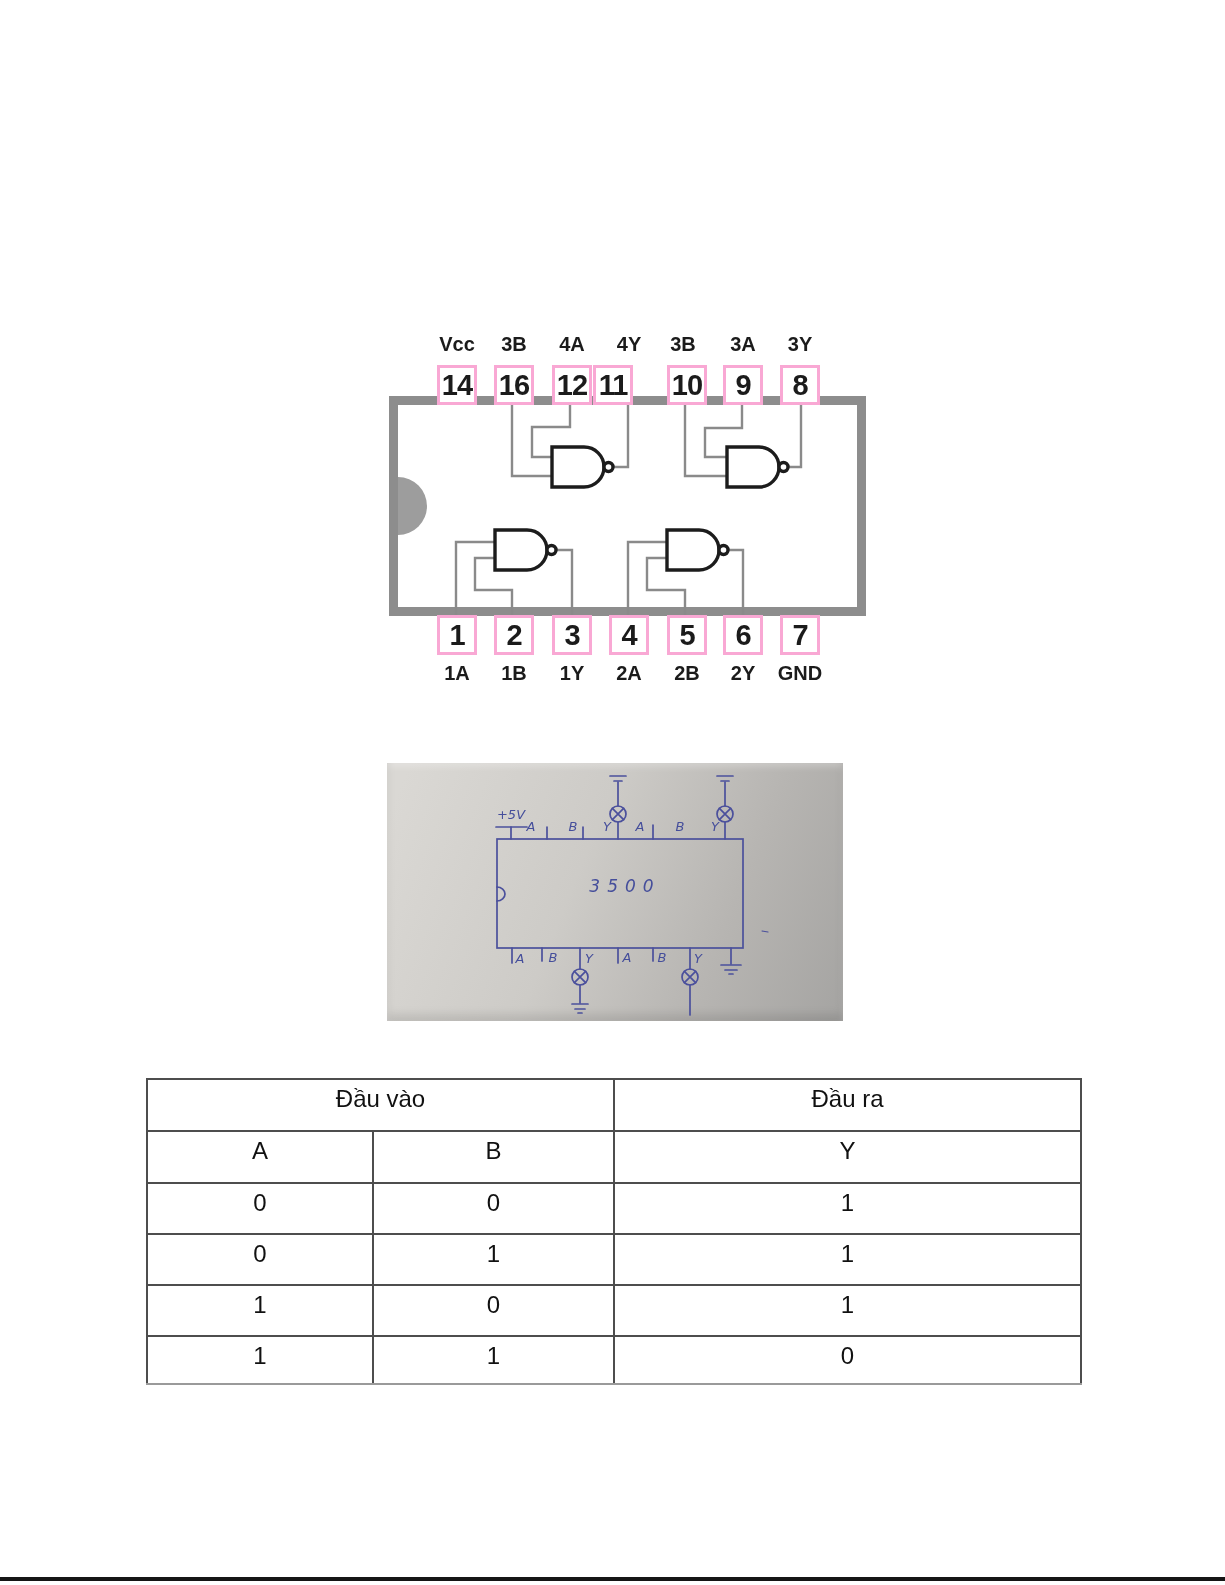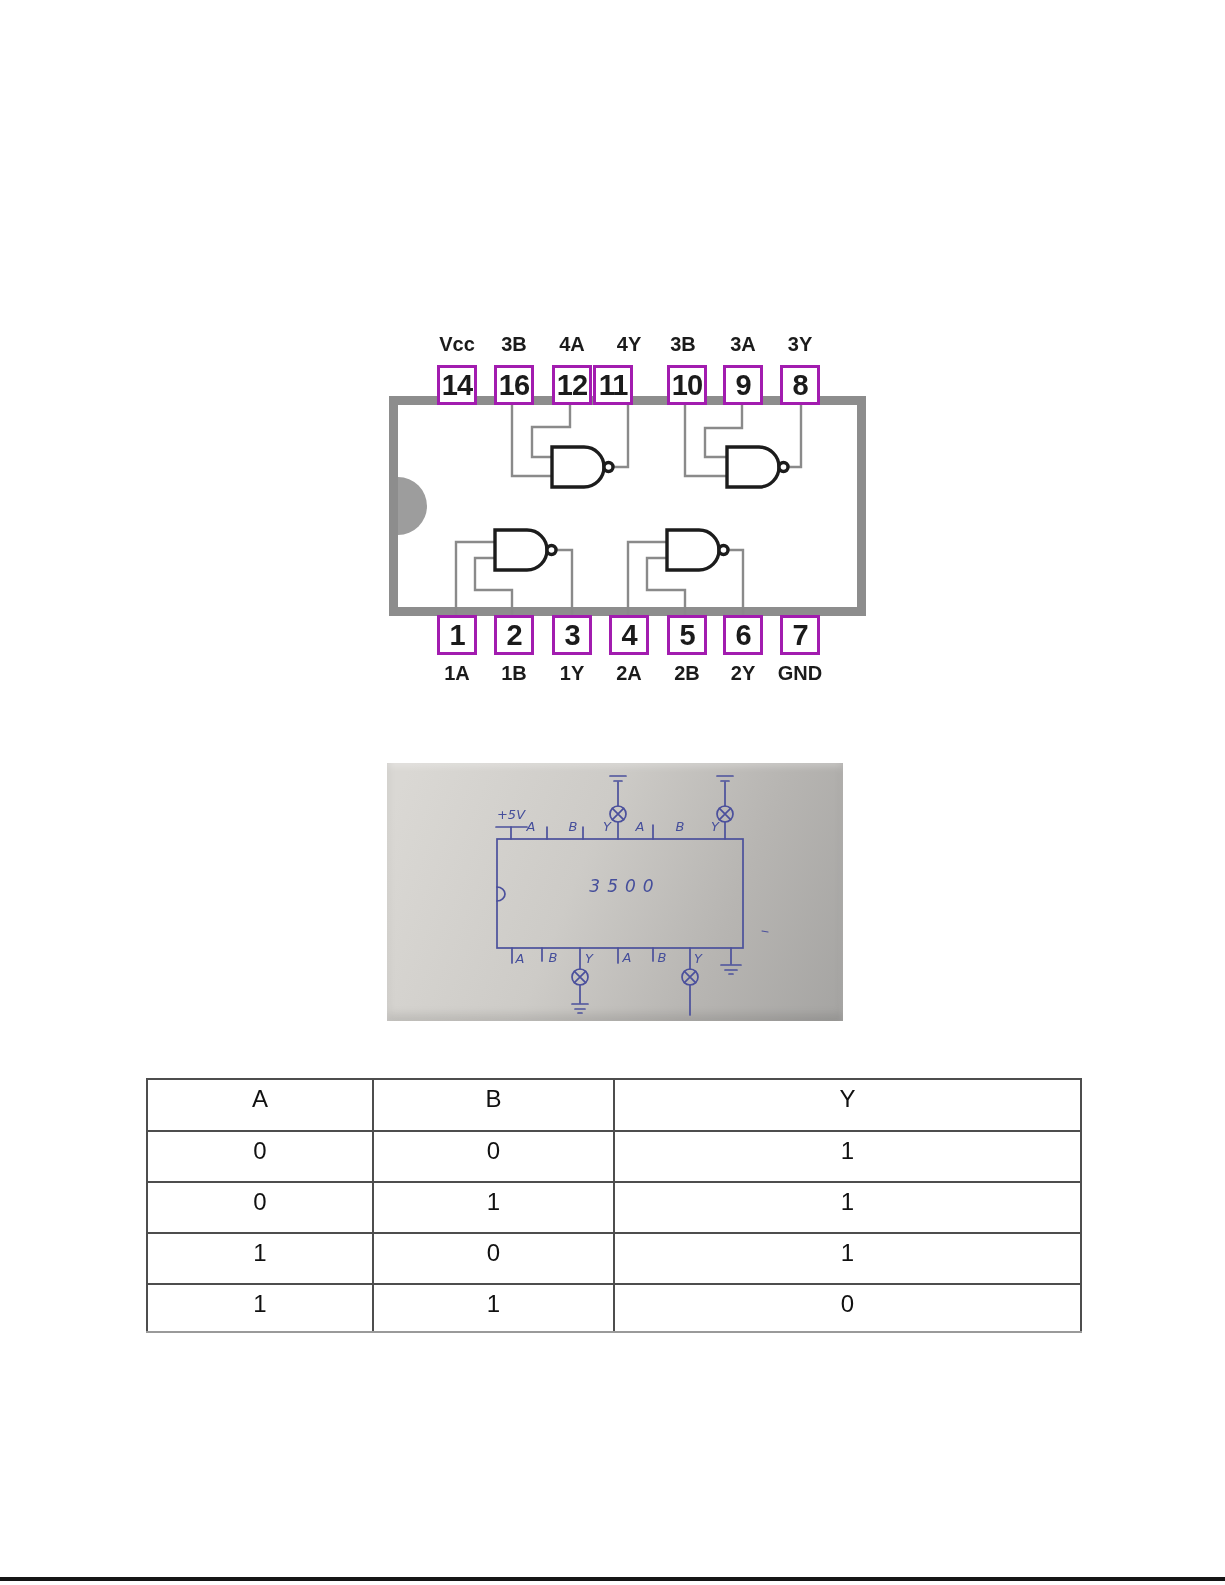--- a/index.html
+++ b/index.html
@@ -10,21 +10,21 @@
     position:relative;
     overflow:hidden;
   }
   
   #ic{
     position:absolute;left:385px;top:328px;width:482px;height:362px;
   }
   #ic svg{position:absolute;left:0;top:0;}
   .pinbox{
     position:absolute;width:40px;height:40px;
-    background:#ffffff;border:3px solid #a21caf;
+    background:#ffffff;border:3px solid #f9a8d4;
     box-sizing:border-box;
     display:flex;align-items:center;justify-content:center;
     font-size:29px;font-weight:700;color:#1b1b1b;letter-spacing:-1px;
   }
   .pinbox.toprow{top:37px;}
   .pinbox.bottomrow{top:287px;}
   .pinlabel{
     position:absolute;width:90px;text-align:center;
     font-size:20px;font-weight:700;color:#1b1b1b;line-height:30px;
   }
@@ -243,20 +243,24 @@
 </div>
 
 <div id="truth">
   <table>
     <colgroup>
         <col style="width:226px">
         <col style="width:241px">
         <col style="width:467px">
       </colgroup>
     <tbody>
+      <tr class="h1">
+        <td colspan="2">Đầu vào</td>
+        <td>Đầu ra</td>
+      </tr>
       <tr class="h2">
         <td>A</td>
         <td>B</td>
         <td>Y</td>
       </tr>
       <tr class="d">
         <td>0</td>
         <td>0</td>
         <td>1</td>
       </tr>

